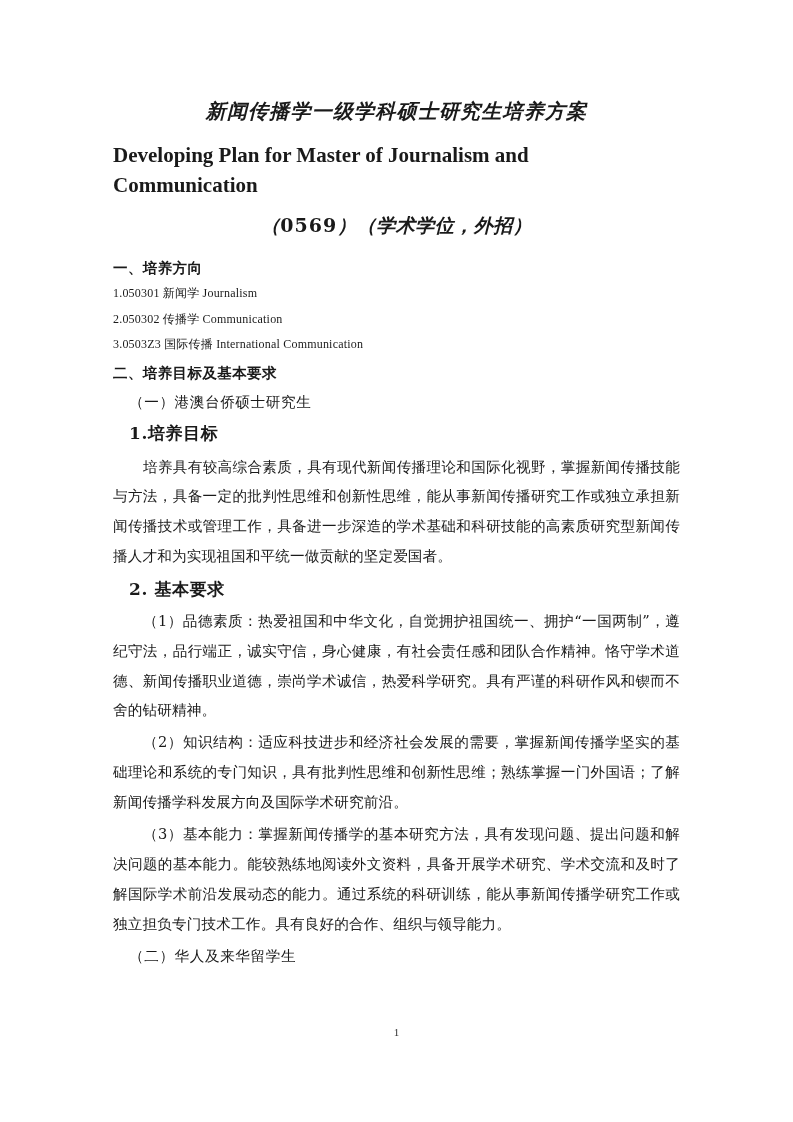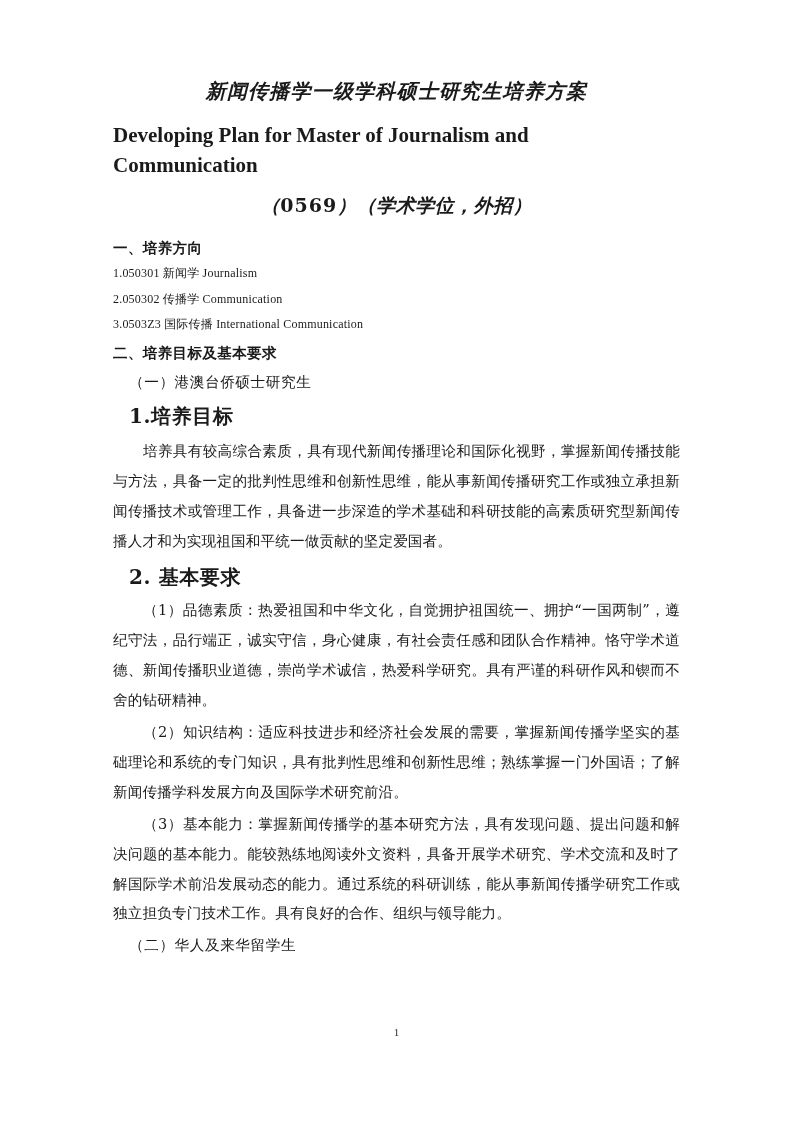--- a/index.html
+++ b/index.html
@@ -34,21 +34,21 @@
 
   
   .title-cn {
     text-align: center;
     font-family: "DejaVu Serif", "Liberation Serif", serif;
     font-weight: bold;
     font-style: italic;
     font-size: 20px;
     letter-spacing: 1.2px;
     line-height: 1.5;
-    margin-top: 76px;
+    margin-top: 96px;
     white-space: nowrap;
   }
 
   .title-en {
     text-align: left;
     font-family: "Liberation Serif", "DejaVu Serif", serif;
     font-weight: bold;
     font-size: 21px;
     line-height: 1.45;
     margin-top: 14px;
@@ -93,21 +93,21 @@
     font-size: 14.6px;
     line-height: 1.62;
     margin-top: 6px;
     text-indent: 16px;
     letter-spacing: 0.6px;
   }
 
   .num-heading {
     font-family: "DejaVu Serif", "Liberation Serif", serif;
     font-weight: bold;
-    font-size: 20px;
+    font-size: 17px;
     line-height: 1.62;
     margin-top: 5px;
     text-indent: 16px;
     letter-spacing: 0.6px;
   }
 
   .para {
     font-family: "DejaVu Serif", "Liberation Serif", serif;
     font-size: 14.6px;
     line-height: 2.05;

